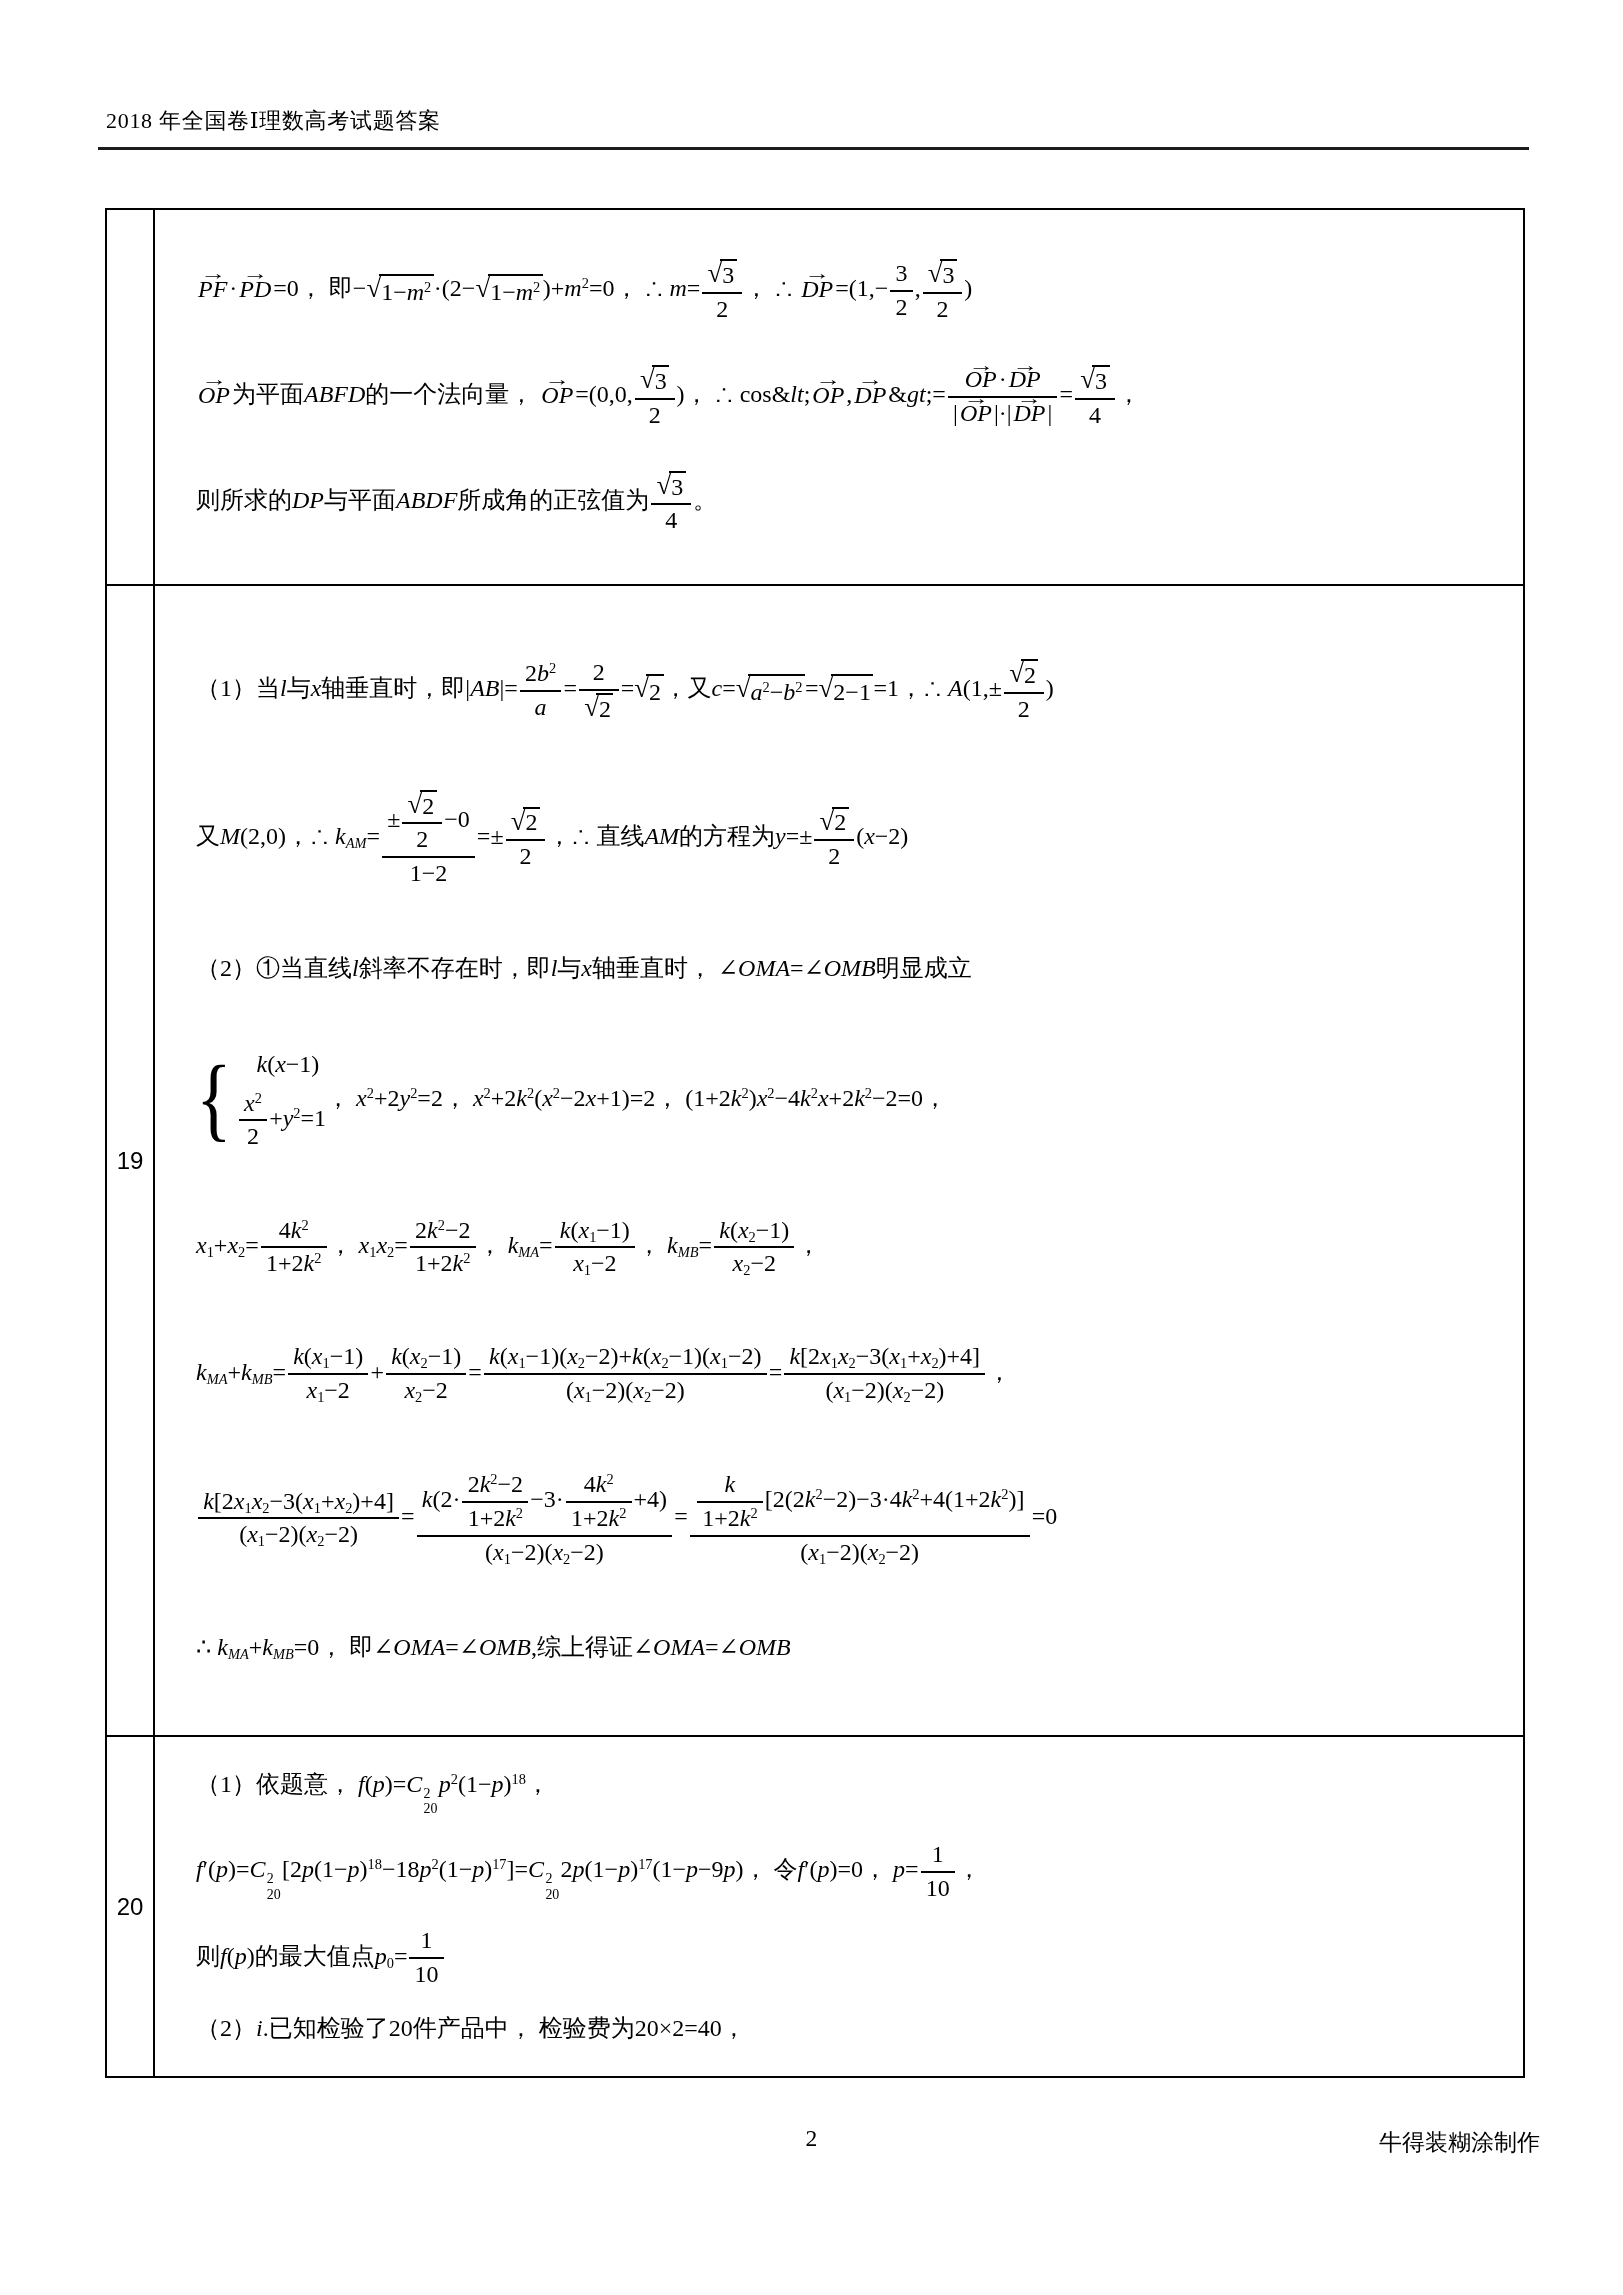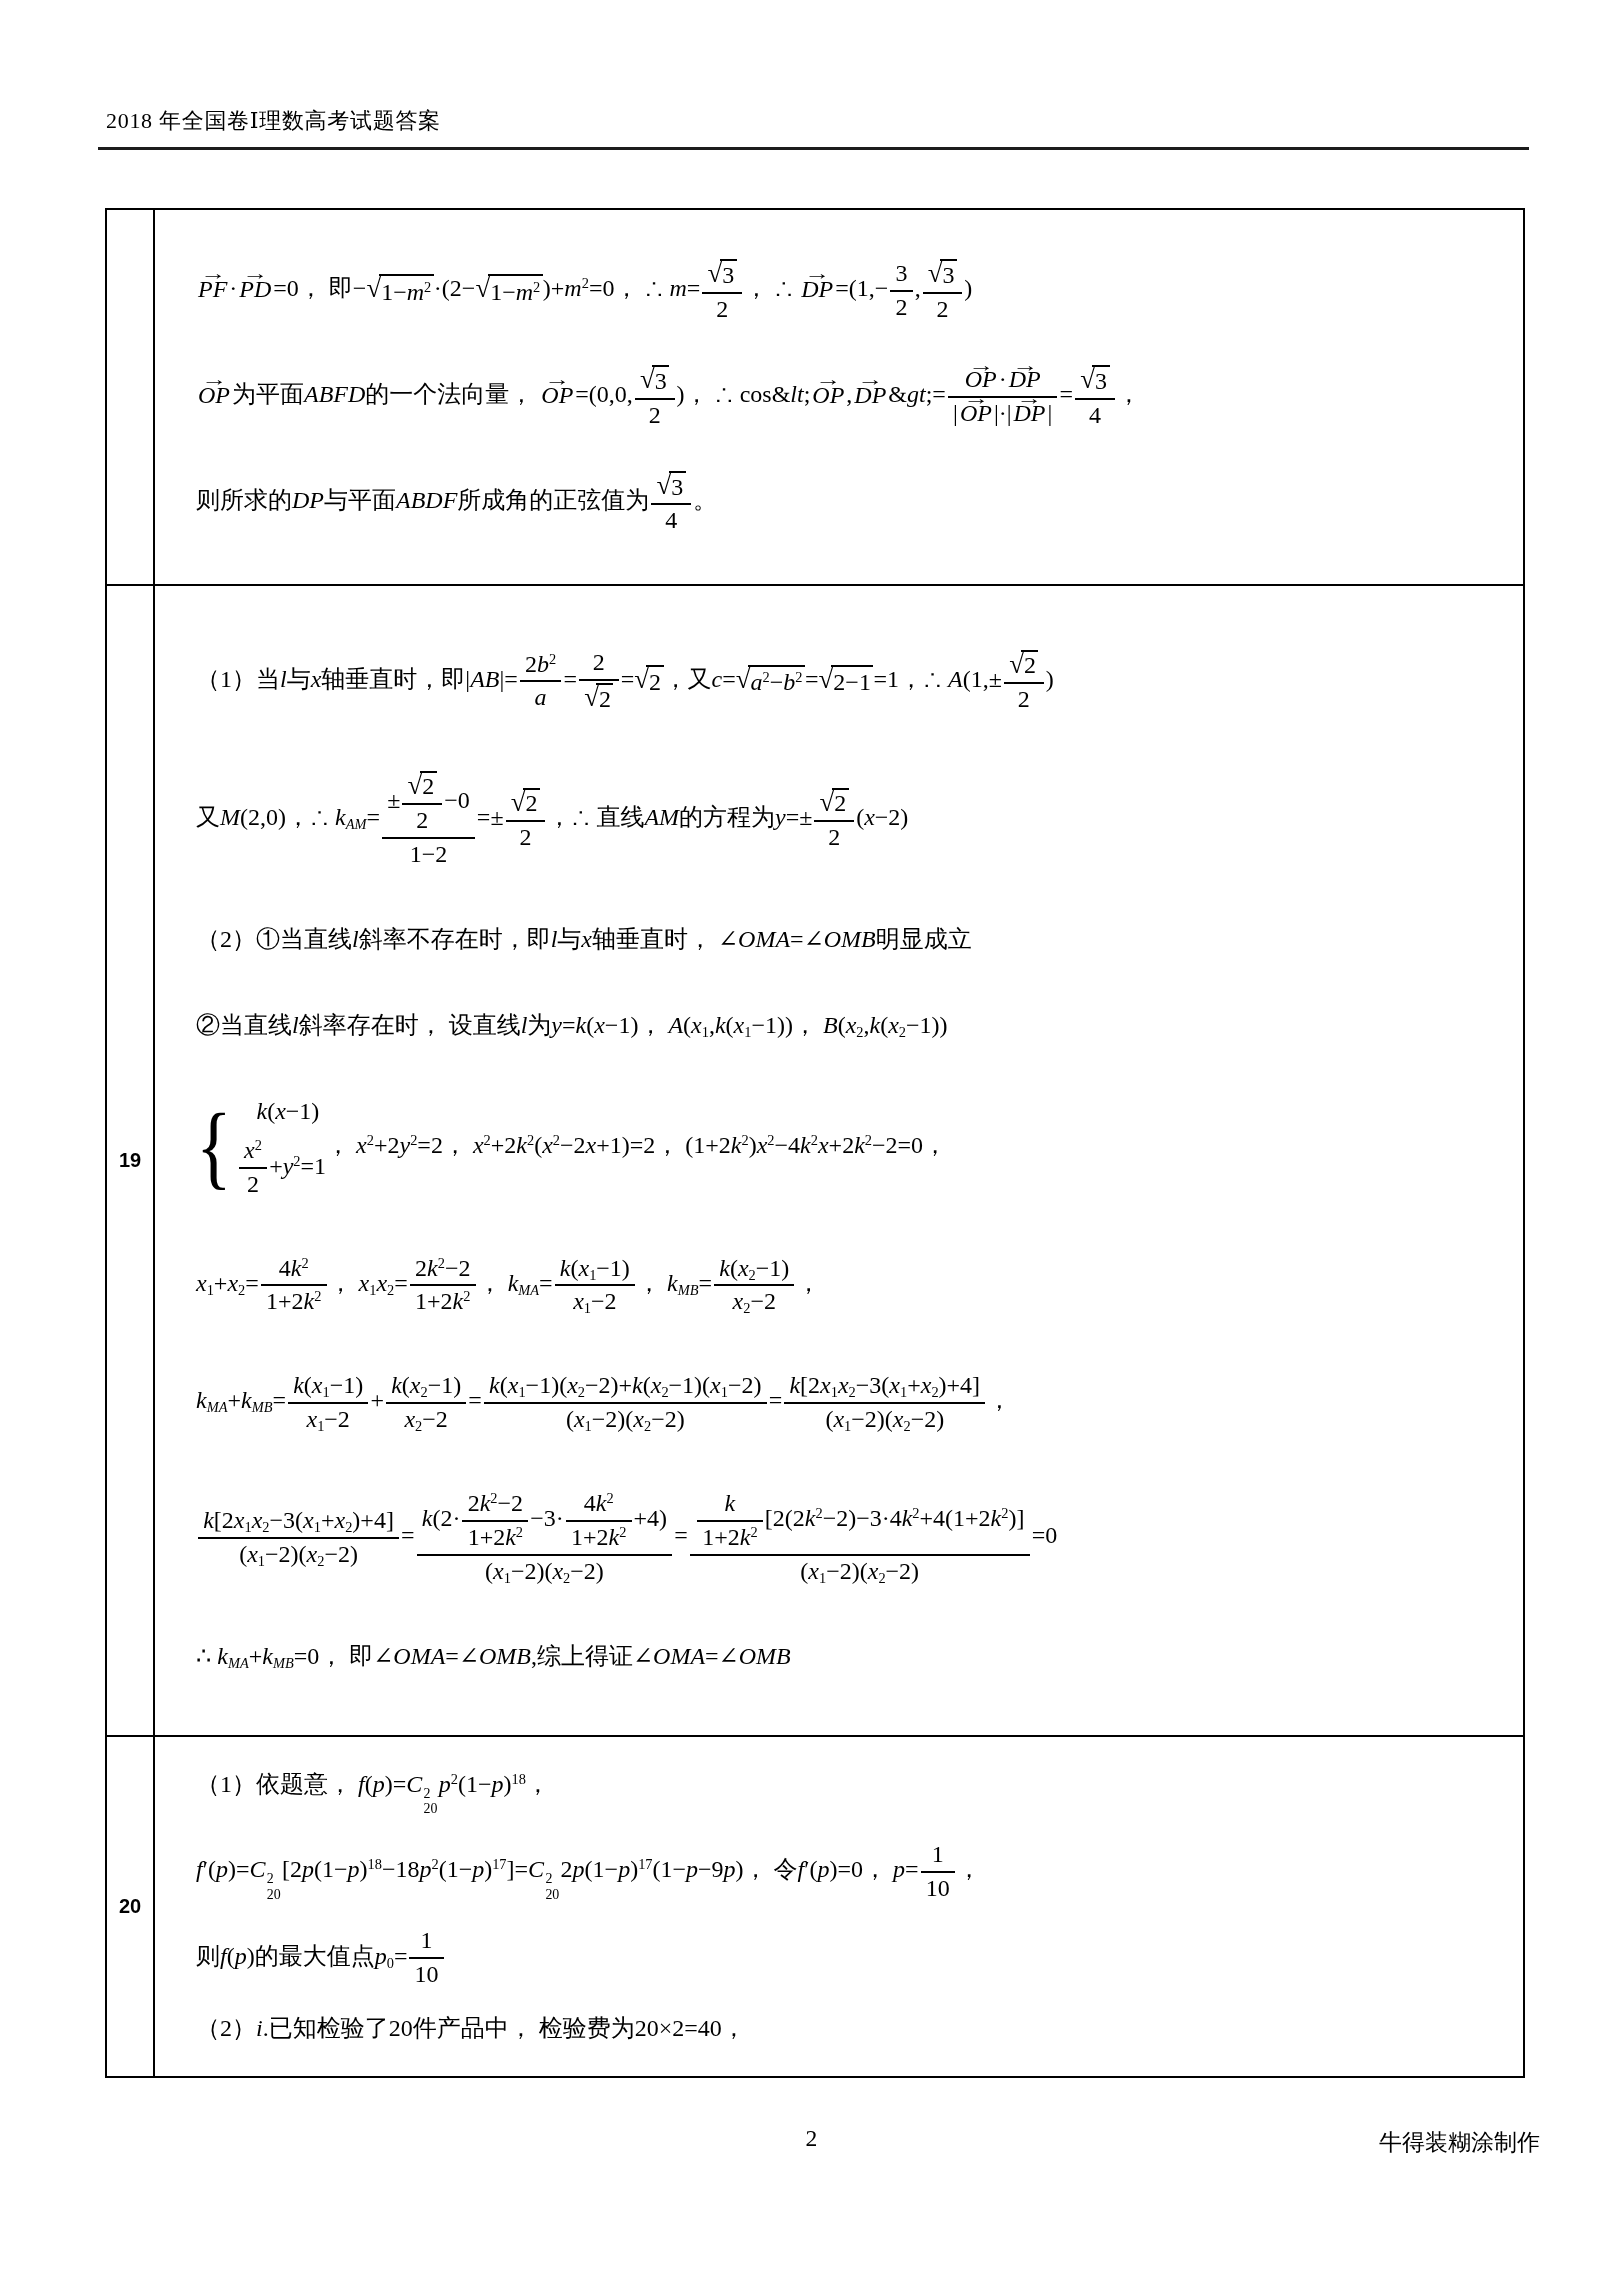--- a/index.html
+++ b/index.html
@@ -4,21 +4,21 @@
 <style>
   html,body{margin:0;padding:0;background:#888;}
   .page{position:relative;width:1623px;height:2295px;background:#fff;
         font-family:"Liberation Serif","DejaVu Serif",serif;color:#000;overflow:hidden;}
   .header-title{position:absolute;left:106px;top:106px;font-size:22px;font-weight:normal;letter-spacing:0.7px;}
   .header-rule{position:absolute;left:98px;top:147px;width:1431px;border-top:3.3px solid #1c1c1c;}
   .atable{position:absolute;left:105px;top:196px;width:1420px;border:2px solid #000;box-sizing:border-box;margin-top:12px;}
   .trow{display:flex;border-top:2px solid #000;}
   .trow:first-child{border-top:none;}
   .tnum{flex:0 0 46px;border-right:2px solid #000;display:flex;align-items:center;justify-content:center;
-        font-size:20px;font-family:"Liberation Sans","DejaVu Sans",sans-serif;font-weight:bold;}
+        font-size:24px;font-family:"Liberation Sans","DejaVu Sans",sans-serif;}
   .tcell{flex:1;min-width:0;display:flex;flex-direction:column;justify-content:space-evenly;
          padding:7.9px 14.4px 7.9px 41px;box-sizing:border-box;}
   .trow:nth-child(1) .tcell{min-height:374px;}
   .trow:nth-child(2) .tcell{min-height:1149px;}
   .trow:nth-child(3) .tcell{min-height:339px;}
   .line{font-size:24px;white-space:nowrap;line-height:1.3;}
   i{font-family:"Liberation Serif","DejaVu Serif",serif;}
   .up{font-style:normal;}
   sub{font-size:0.60em;vertical-align:-0.28em;line-height:0;}
   sup{font-size:0.60em;vertical-align:0.55em;line-height:0;}
@@ -99,21 +99,20 @@
                       <span class="rad">√</span>
                       <span class="rdc">2</span>
                     </span></span><span class="den">2</span></span>−0</span><span class="den">1−2</span></span>=±<span class="frac"><span class="num"><span class="sqrt">
                   <span class="rad">√</span>
                   <span class="rdc">2</span>
                 </span></span><span class="den">2</span></span>，∴ 直线<i>AM</i>的方程为<i>y</i>=±<span class="frac"><span class="num"><span class="sqrt">
                   <span class="rad">√</span>
                   <span class="rdc">2</span>
                 </span></span><span class="den">2</span></span>(<i>x</i>−2)</div>
           <div class="line">（2）①当直线<i>l</i>斜率不存在时，即<i>l</i>与<i>x</i>轴垂直时， ∠<i>OMA</i>=∠<i>OMB</i>明显成立</div>
-          <div class="line">②当直线<i>l</i>斜率存在时， 设直线<i>l</i>为<i>y</i>=<i>k</i>(<i>x</i>−1)， <i>A</i>(<i>x</i><sub>1</sub>,<i>k</i>(<i>x</i><sub>1</sub>−1))， <i>B</i>(<i>x</i><sub>2</sub>,<i>k</i>(<i>x</i><sub>2</sub>−1))</div>
           <div class="line"><span class="cases">
               <span class="cbrace">{</span>
               <span class="crows">
                 <span class="crow"><i>k</i>(<i>x</i>−1)</span>
                 <span class="crow"><span class="frac"><span class="num"><i>x</i><sup>2</sup></span><span class="den">2</span></span>+<i>y</i><sup>2</sup>=1</span>
               </span>
             </span>， <i>x</i><sup>2</sup>+2<i>y</i><sup>2</sup>=2， <i>x</i><sup>2</sup>+2<i>k</i><sup>2</sup>(<i>x</i><sup>2</sup>−2<i>x</i>+1)=2， (1+2<i>k</i><sup>2</sup>)<i>x</i><sup>2</sup>−4<i>k</i><sup>2</sup><i>x</i>+2<i>k</i><sup>2</sup>−2=0，</div>
           <div class="line"><i>x</i><sub>1</sub>+<i>x</i><sub>2</sub>=<span class="frac"><span class="num">4<i>k</i><sup>2</sup></span><span class="den">1+2<i>k</i><sup>2</sup></span></span>， <i>x</i><sub>1</sub><i>x</i><sub>2</sub>=<span class="frac"><span class="num">2<i>k</i><sup>2</sup>−2</span><span class="den">1+2<i>k</i><sup>2</sup></span></span>， <i>k</i><sub><i>MA</i></sub>=<span class="frac"><span class="num"><i>k</i>(<i>x</i><sub>1</sub>−1)</span><span class="den"><i>x</i><sub>1</sub>−2</span></span>， <i>k</i><sub><i>MB</i></sub>=<span class="frac"><span class="num"><i>k</i>(<i>x</i><sub>2</sub>−1)</span><span class="den"><i>x</i><sub>2</sub>−2</span></span>，</div>
           <div class="line"><i>k</i><sub><i>MA</i></sub>+<i>k</i><sub><i>MB</i></sub>=<span class="frac"><span class="num"><i>k</i>(<i>x</i><sub>1</sub>−1)</span><span class="den"><i>x</i><sub>1</sub>−2</span></span>+<span class="frac"><span class="num"><i>k</i>(<i>x</i><sub>2</sub>−1)</span><span class="den"><i>x</i><sub>2</sub>−2</span></span>=<span class="frac"><span class="num"><i>k</i>(<i>x</i><sub>1</sub>−1)(<i>x</i><sub>2</sub>−2)+<i>k</i>(<i>x</i><sub>2</sub>−1)(<i>x</i><sub>1</sub>−2)</span><span class="den">(<i>x</i><sub>1</sub>−2)(<i>x</i><sub>2</sub>−2)</span></span>=<span class="frac"><span class="num"><i>k</i>[2<i>x</i><sub>1</sub><i>x</i><sub>2</sub>−3(<i>x</i><sub>1</sub>+<i>x</i><sub>2</sub>)+4]</span><span class="den">(<i>x</i><sub>1</sub>−2)(<i>x</i><sub>2</sub>−2)</span></span>，</div>
           <div class="line"><span class="frac"><span class="num"><i>k</i>[2<i>x</i><sub>1</sub><i>x</i><sub>2</sub>−3(<i>x</i><sub>1</sub>+<i>x</i><sub>2</sub>)+4]</span><span class="den">(<i>x</i><sub>1</sub>−2)(<i>x</i><sub>2</sub>−2)</span></span>=<span class="frac"><span class="num"><i>k</i>(2·<span class="frac"><span class="num">2<i>k</i><sup>2</sup>−2</span><span class="den">1+2<i>k</i><sup>2</sup></span></span>−3·<span class="frac"><span class="num">4<i>k</i><sup>2</sup></span><span class="den">1+2<i>k</i><sup>2</sup></span></span>+4)</span><span class="den">(<i>x</i><sub>1</sub>−2)(<i>x</i><sub>2</sub>−2)</span></span>=<span class="frac"><span class="num"><span class="frac"><span class="num"><i>k</i></span><span class="den">1+2<i>k</i><sup>2</sup></span></span>[2(2<i>k</i><sup>2</sup>−2)−3·4<i>k</i><sup>2</sup>+4(1+2<i>k</i><sup>2</sup>)]</span><span class="den">(<i>x</i><sub>1</sub>−2)(<i>x</i><sub>2</sub>−2)</span></span>=0</div>

